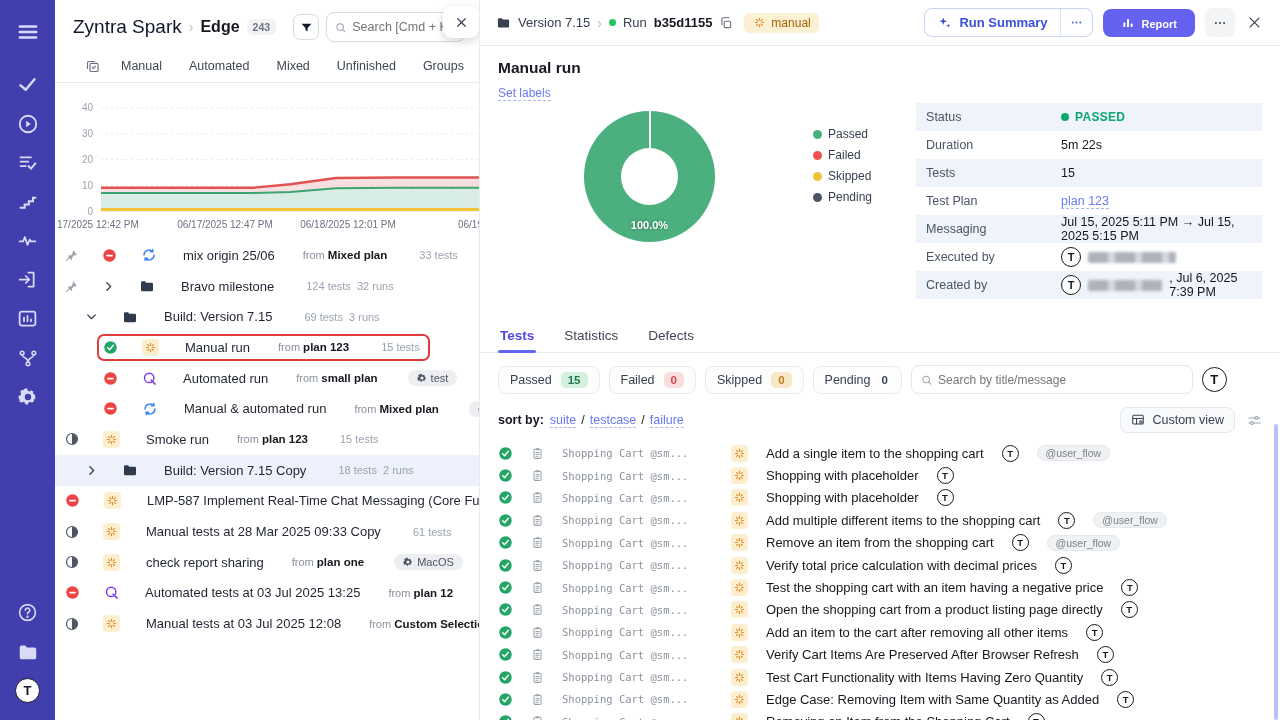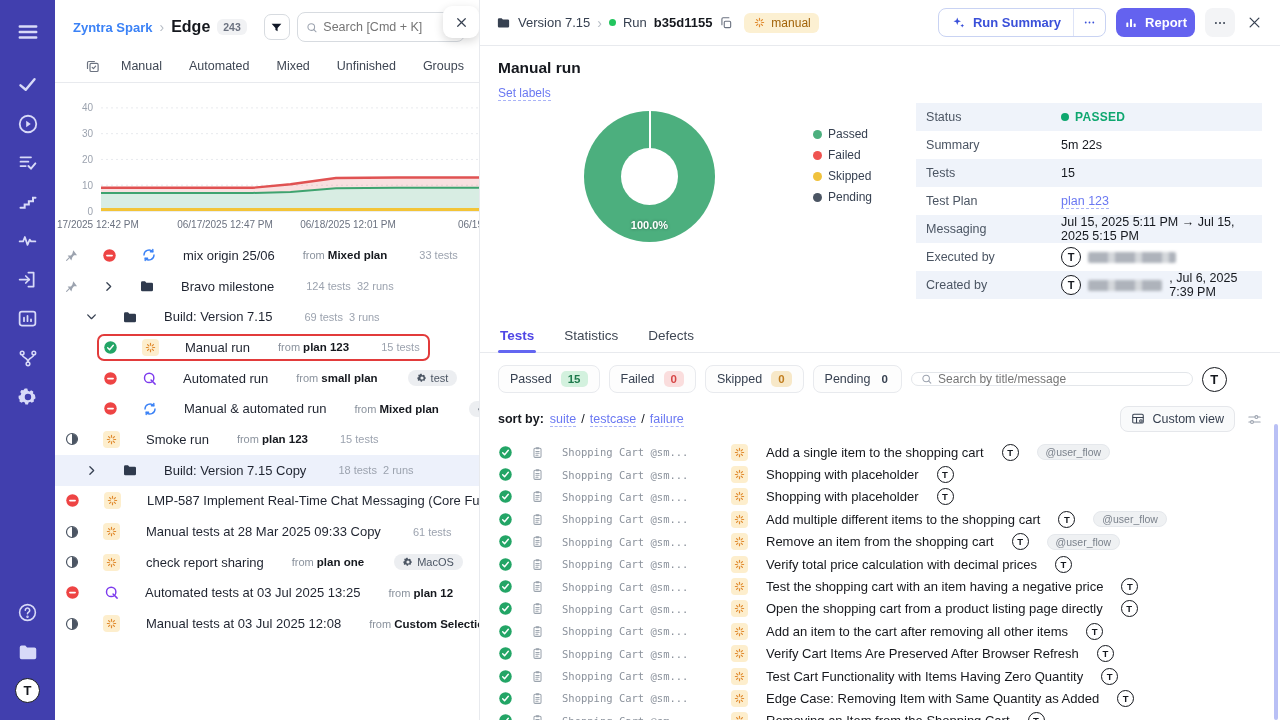--- a/index.html
+++ b/index.html
@@ -9,21 +9,21 @@
 
   
   .rail { width:55px; background:#413fae; display:flex; flex-direction:column; align-items:center; padding:12px 0 10px; flex-shrink:0; }
   .rail .sp { flex:1; }
   .rail-btn { width:55px; height:39px; display:flex; align-items:center; justify-content:center; color:#d8daf8; cursor:pointer; }
   .rail-btn.first { margin-bottom:14px; }
 
   
   .lp { width:425px; flex-shrink:0; position:relative; border-right:1px solid #e8eaee; overflow:hidden; background:#fff; }
   .lp-head { display:flex; align-items:center; gap:7px; padding:12px 14px 8px 18px; }
-  .lp-project { font-size:13px; font-weight:700; color:#3b82f6; }
+  .lp-project { font-size:19px; font-weight:400; color:#0f172a; }
   .lp-sep { color:#b6bcc5; font-size:14px; }
   .lp-page { font-size:16px; font-weight:700; color:#15181e; }
   .lp-count { background:#f1f2f4; color:#6b7280; font-size:10.5px; font-weight:700; border-radius:6px; padding:2px 6px; }
   .funnel-btn { width:26px; height:26px; border:1px solid #d7dbe0; border-radius:7px; display:flex; align-items:center; justify-content:center; margin-left:10px; background:#fff; }
   .lp-search { flex:1; height:30px; border:1px solid #d7dbe0; border-radius:8px; display:flex; align-items:center; gap:6px; padding:0 8px; color:#9ca3af; min-width:0; }
   .lp-search input { border:none; outline:none; width:100%; font-size:12.5px; font-family:inherit; color:#374151; background:transparent; }
   .lp-close { position:absolute; top:6px; right:0; width:36px; height:32px; background:#fff; border-radius:9px; box-shadow:0 3px 10px rgba(0,0,0,.16); display:flex; align-items:center; justify-content:center; color:#374151; z-index:5; }
   .lp-tabs { display:flex; align-items:center; gap:27px; padding:0 0 0 30px; height:33px; border-bottom:1px solid #e8eaee; white-space:nowrap; }
   .lp-tab { font-size:12.5px; color:#3f4754; cursor:pointer; }
   .lp-tabicon { color:#6b7280; margin-right:-6px; }
@@ -45,21 +45,21 @@
   .rp { flex:1; position:relative; background:#fff; overflow:hidden; }
   .rp-head { height:46px; border-bottom:1px solid #e8eaee; display:flex; align-items:center; padding:0 16px; gap:7px; }
   .crumb-txt { font-size:13px; color:#374151; }
   .crumb-b { font-weight:700; color:#15181e; }
   .dot-green { width:7px; height:7px; border-radius:50%; background:#22c55e; }
   .badge-manual { display:inline-flex; align-items:center; gap:5px; background:#fcf0d2; border-radius:6px; padding:3px 8px; font-size:12px; color:#a16207; margin-left:4px; }
   .rp-actions { margin-left:auto; display:flex; align-items:center; gap:10px; }
   .btn-split { display:flex; align-items:stretch; border:1px solid #c9d3f3; border-radius:8px; overflow:hidden; background:#fff; }
   .btn-split .main { display:flex; align-items:center; gap:7px; padding:6px 12px; color:#3a50d9; font-size:13px; font-weight:700; cursor:pointer; }
   .btn-split .more { display:flex; align-items:center; padding:0 9px; border-left:1px solid #dee4f7; color:#3a50d9; cursor:pointer; }
-  .btn-report { display:flex; align-items:flex-end; gap:7px; background:#6462ef; color:#fff; font-size:13px; font-weight:700; border-radius:8px; padding:7px 8px; cursor:pointer; }
+  .btn-report { display:flex; align-items:flex-end; gap:7px; background:#6462ef; color:#fff; font-size:11px; font-weight:700; border-radius:8px; padding:7px 18px; cursor:pointer; }
   .btn-gray { width:30px; height:29px; background:#f3f4f6; border-radius:8px; display:flex; align-items:center; justify-content:center; color:#374151; cursor:pointer; }
   .rp-x { color:#374151; padding:0 2px; cursor:pointer; }
   .rp-body { padding:13px 18px 0; }
   .rp-title { font-size:15.5px; font-weight:700; color:#15181e; }
   .set-labels { display:inline-block; margin-top:9px; font-size:12px; color:#6a78f2; border-bottom:1px dashed #aab4f7; cursor:pointer; }
 
   .overview { display:flex; align-items:flex-start; height:212px; }
   .donut { position:relative; width:131px; height:131px; margin:10px 0 0 86px; flex-shrink:0; }
   .donut .ring { width:131px; height:131px; border-radius:50%; background:#4caf7e; }
   .donut .hole { position:absolute; left:50%; top:50%; width:57px; height:57px; margin:-28.5px 0 0 -28.5px; border-radius:50%; background:#fff; }
@@ -87,21 +87,21 @@
   .rp-tab.active { color:#4f46e5; font-weight:700; }
   .rp-tab.active::after { content:""; position:absolute; left:0; right:0; bottom:-1px; height:3px; border-radius:3px; background:#6366f1; }
 
   .chips-row { display:flex; align-items:center; gap:9px; margin-top:12px; }
   .chip { display:flex; align-items:center; gap:9px; border:1px solid #e8eaee; background:#fdfdfd; border-radius:8px; padding:5px 11px; font-size:12.5px; color:#374151; cursor:pointer; }
   .chip .cnt { font-size:11.5px; font-weight:700; border-radius:5px; padding:2px 7px; }
   .cnt.green { background:#d3f1de; color:#1f7a4d; }
   .cnt.red { background:#fadddd; color:#d64545; }
   .cnt.yellow { background:#f7e8c8; color:#c07c1d; }
   .cnt.plain { color:#374151; padding:2px 2px; }
-  .t-search { width:282px; height:14px; border:1px solid #e3e6ea; border-radius:8px; display:flex; align-items:center; gap:6px; padding:0 9px; color:#9ca3af; }
+  .t-search { width:282px; height:29px; border:1px solid #e3e6ea; border-radius:8px; display:flex; align-items:center; gap:6px; padding:0 9px; color:#9ca3af; }
   .t-search input { border:none; outline:none; width:100%; font-size:12px; font-family:inherit; color:#374151; background:transparent; }
 
   .sort-row { display:flex; align-items:center; margin-top:13px; font-size:12.5px; }
   .sort-label { font-weight:700; color:#15181e; margin-right:6px; }
   .sort-sep { margin:0 5px; color:#15181e; }
   .btn-view { margin-left:auto; display:flex; align-items:center; gap:7px; border:1px solid #e5e7eb; background:#f9fafb; border-radius:8px; padding:5px 10px; font-size:12.5px; color:#374151; cursor:pointer; }
   .sliders { color:#9ca3af; margin-left:12px; cursor:pointer; }
 
   .tests { margin-top:9px; }
   .t-row { height:22.4px; display:flex; align-items:center; gap:18px; white-space:nowrap; }
@@ -635,21 +635,21 @@
           <div class="info-row">
             <span class="info-label">Status</span>
             <span class="info-val">
               <span class="st-pass">
                 <span class="d"></span>
                 <span>PASSED</span>
               </span>
             </span>
           </div>
           <div class="info-row">
-            <span class="info-label">Summary</span>
+            <span class="info-label">Duration</span>
             <span class="info-val">
               <span>5m 22s</span>
             </span>
           </div>
           <div class="info-row">
             <span class="info-label">Tests</span>
             <span class="info-val">
               <span>15</span>
             </span>
           </div>

